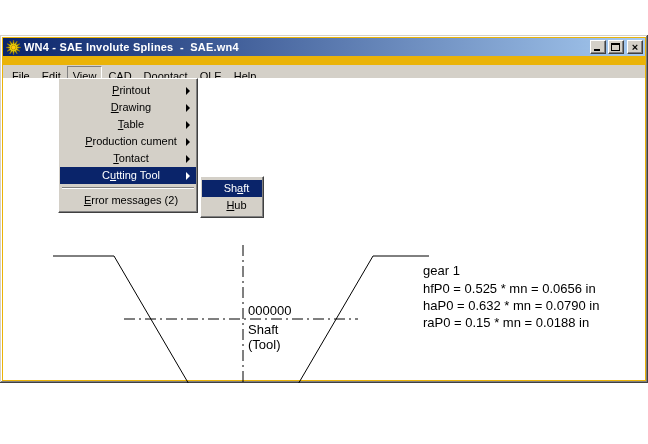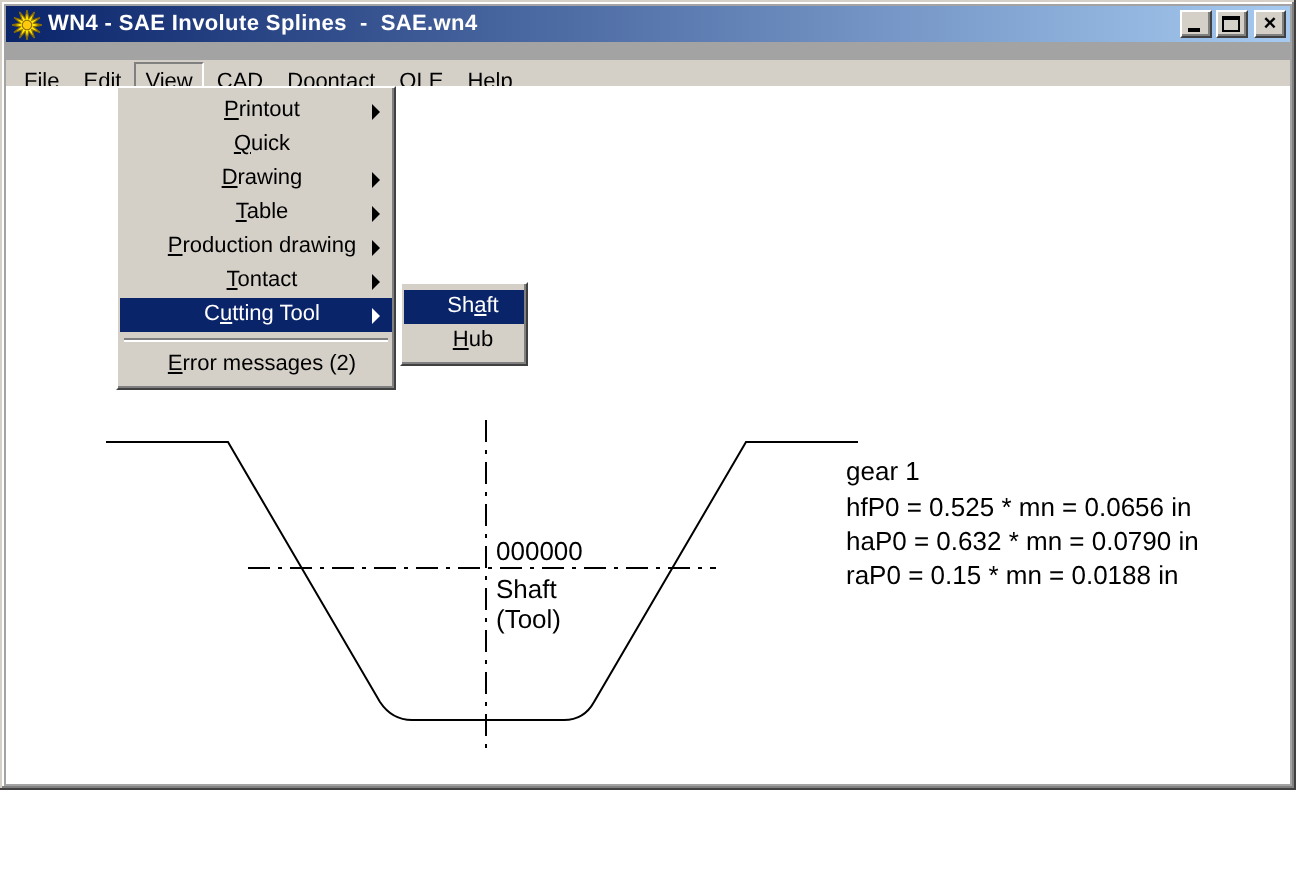--- a/index.html
+++ b/index.html
@@ -1,23 +1,24 @@
 <!DOCTYPE html>
 <html><head>
 <meta charset="utf-8">
 <style>
   html,body{margin:0;padding:0;background:#fff;}
   *{box-sizing:border-box;}
   .window{
-    position:relative;width:648px;height:395px;
-    background:#a3a3a3;
+    position:relative;width:648px;height:348px;
+    background:#eab308;
     font-family:"Liberation Sans",sans-serif;
     box-shadow: inset -1px -1px 0 #404040, inset 1px 1px 0 #D4D0C8,
                 inset -2px -2px 0 #808080, inset 2px 2px 0 #fff;
     overflow:hidden;
+    margin-top:35px;
   }
   .titlebar{
     position:absolute;left:3px;top:3px;right:3px;height:18px;
     background:linear-gradient(to right,#0A246A,#A6CAF0);
     display:flex;align-items:center;padding:0 2px;
   }
   .app-icon{width:15px;height:15px;margin:0 3px 0 1px;flex:0 0 auto;}
   .title-text{
     color:#fff;font-size:11px;font-weight:bold;white-space:pre;
     flex:1 1 auto;overflow:hidden;letter-spacing:0.2px;
@@ -119,32 +120,29 @@
     <text x="423" y="275">haP0 = 0.632 * mn = 0.0790 in</text>
     <text x="423" y="292">raP0 = 0.15 * mn = 0.0188 in</text>
   </svg>
 
   <div class="menu dropdown">
     <div class="menu-item">
       <span></span><u>P</u><span>rintout</span>
       <span class="submenu-arrow"></span>
     </div>
     <div class="menu-item">
-      <span></span><u>Q</u><span>uick</span>
-    </div>
-    <div class="menu-item">
       <span></span><u>D</u><span>rawing</span>
       <span class="submenu-arrow"></span>
     </div>
     <div class="menu-item">
       <span></span><u>T</u><span>able</span>
       <span class="submenu-arrow"></span>
     </div>
     <div class="menu-item">
-      <span></span><u>P</u><span>roduction drawing</span>
+      <span></span><u>P</u><span>roduction cument</span>
       <span class="submenu-arrow"></span>
     </div>
     <div class="menu-item">
       <span></span><u>T</u><span>ontact</span>
       <span class="submenu-arrow"></span>
     </div>
     <div class="menu-item highlighted">
       <span>C</span><u>u</u><span>tting Tool</span>
       <span class="submenu-arrow"></span>
     </div>

